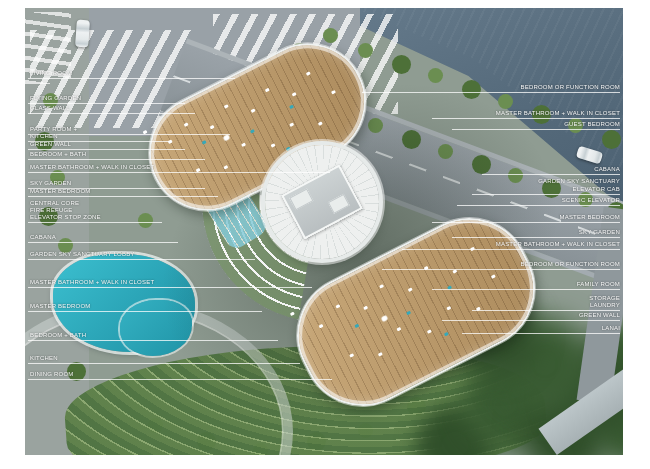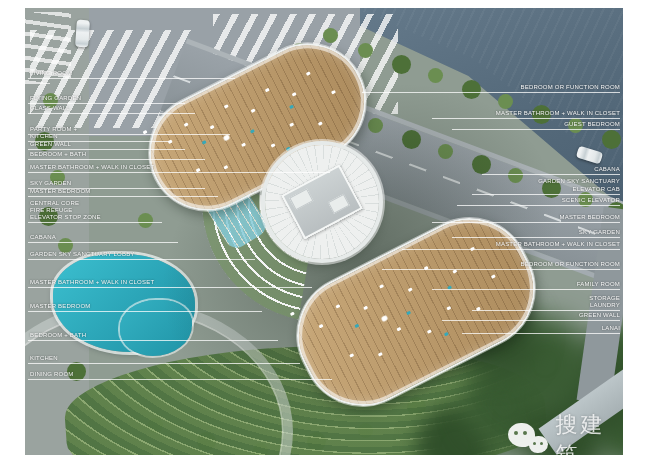--- a/index.html
+++ b/index.html
@@ -176,27 +176,20 @@
       <div class="furn"></div>
     </div>
     <div class="layer wing wing-lower">
       <div class="furn furn-2"></div>
     </div>
     <div class="layer core">
       <div class="core-equip">
         <div class="core-equip-b1"></div>
         <div class="core-equip-b2"></div>
       </div>
-    </div>
-    <div class="watermark">
-      <span class="wm-icon">
-        <span class="wm-bubble-big"></span>
-        <span class="wm-bubble-small"></span>
-      </span>
-      <span class="wm-text">搜建筑</span>
     </div>
   </div>
   <div class="ann-layer" id="ann-layer">
       <div class="leader" style="top: 78px; left: 28px; width: 207px;"></div>
       <span class="ann left" style="top: 70px; left: 30px;">LIVING ROOM</span>
       <div class="leader" style="top: 103px; left: 28px; width: 157px;"></div>
       <span class="ann left" style="top: 95px; left: 30px;">FLYING GARDEN</span>
       <div class="leader" style="top: 113px; left: 28px; width: 167px;"></div>
       <span class="ann left" style="top: 105px; left: 30px;">GLASS WALL</span>
       <div class="leader" style="top: 134px; left: 28px; width: 202px;"></div>

